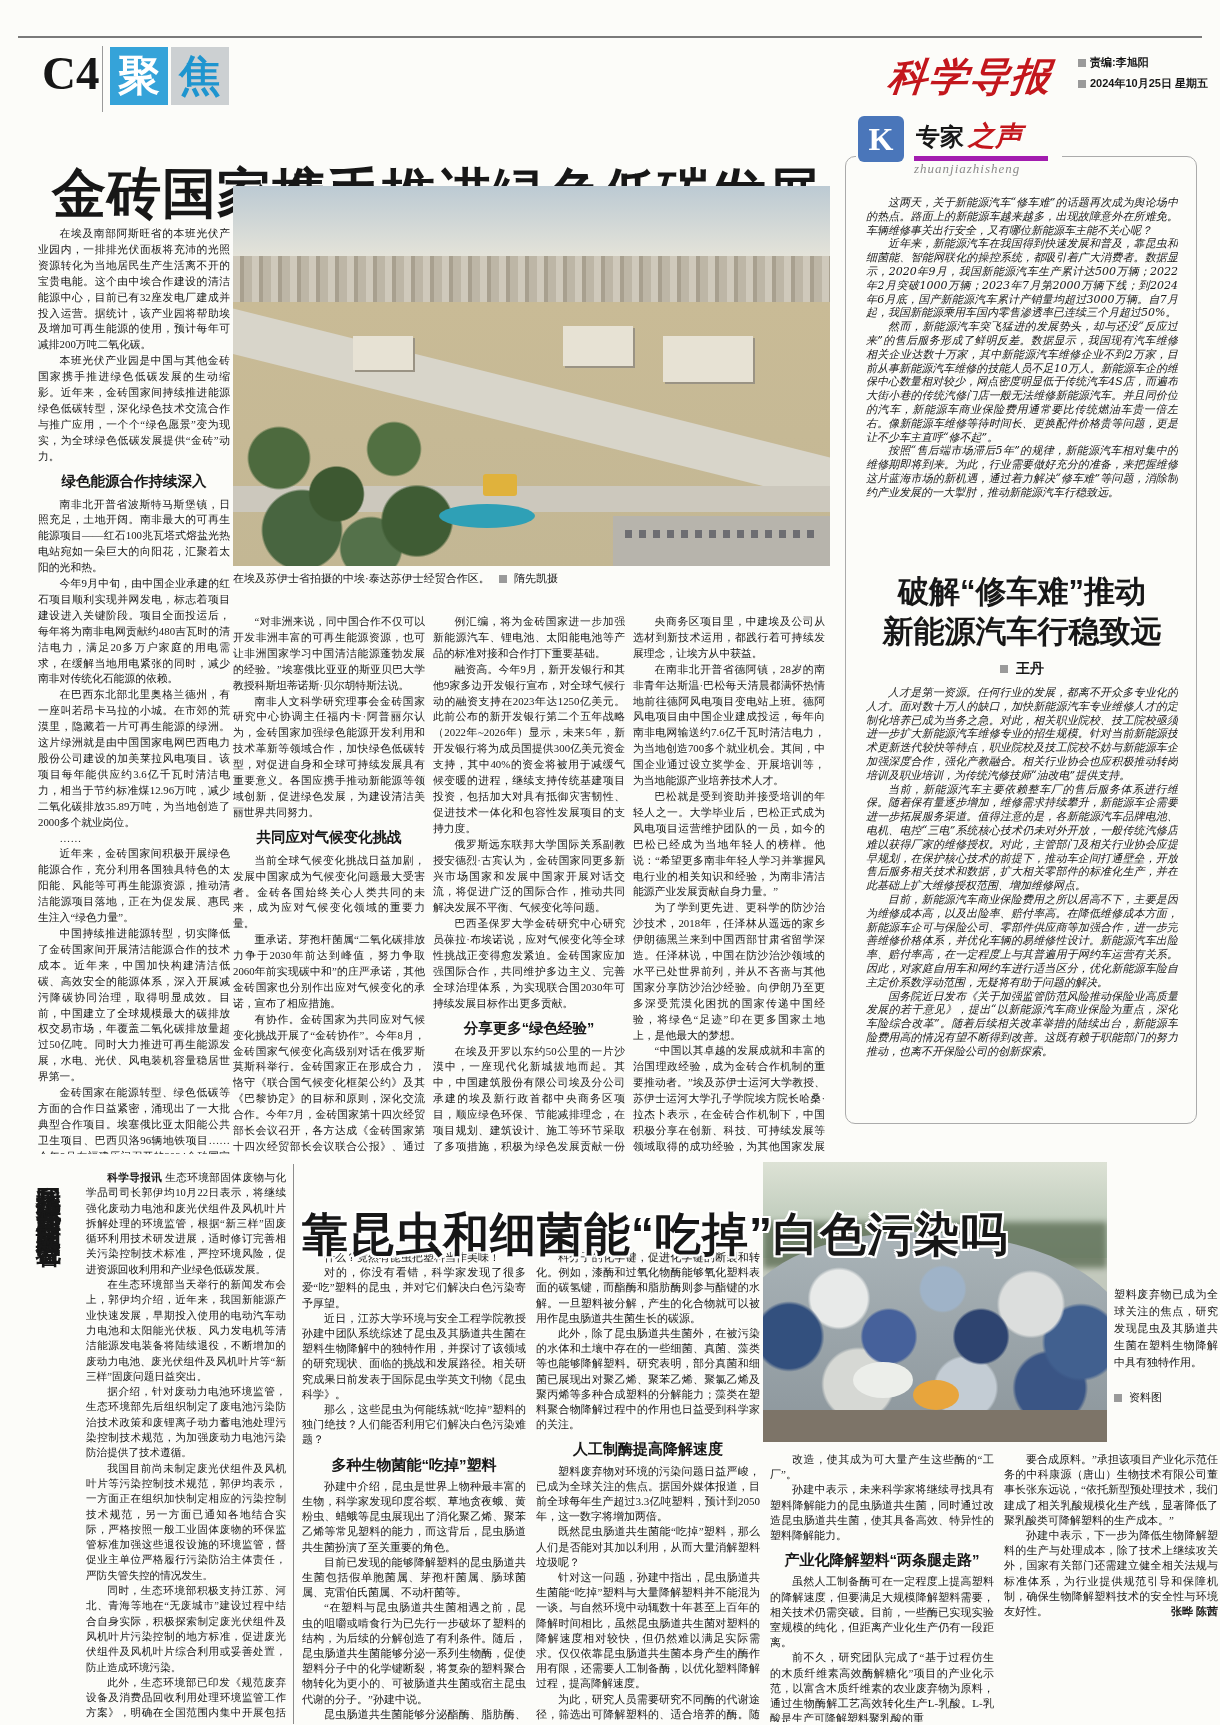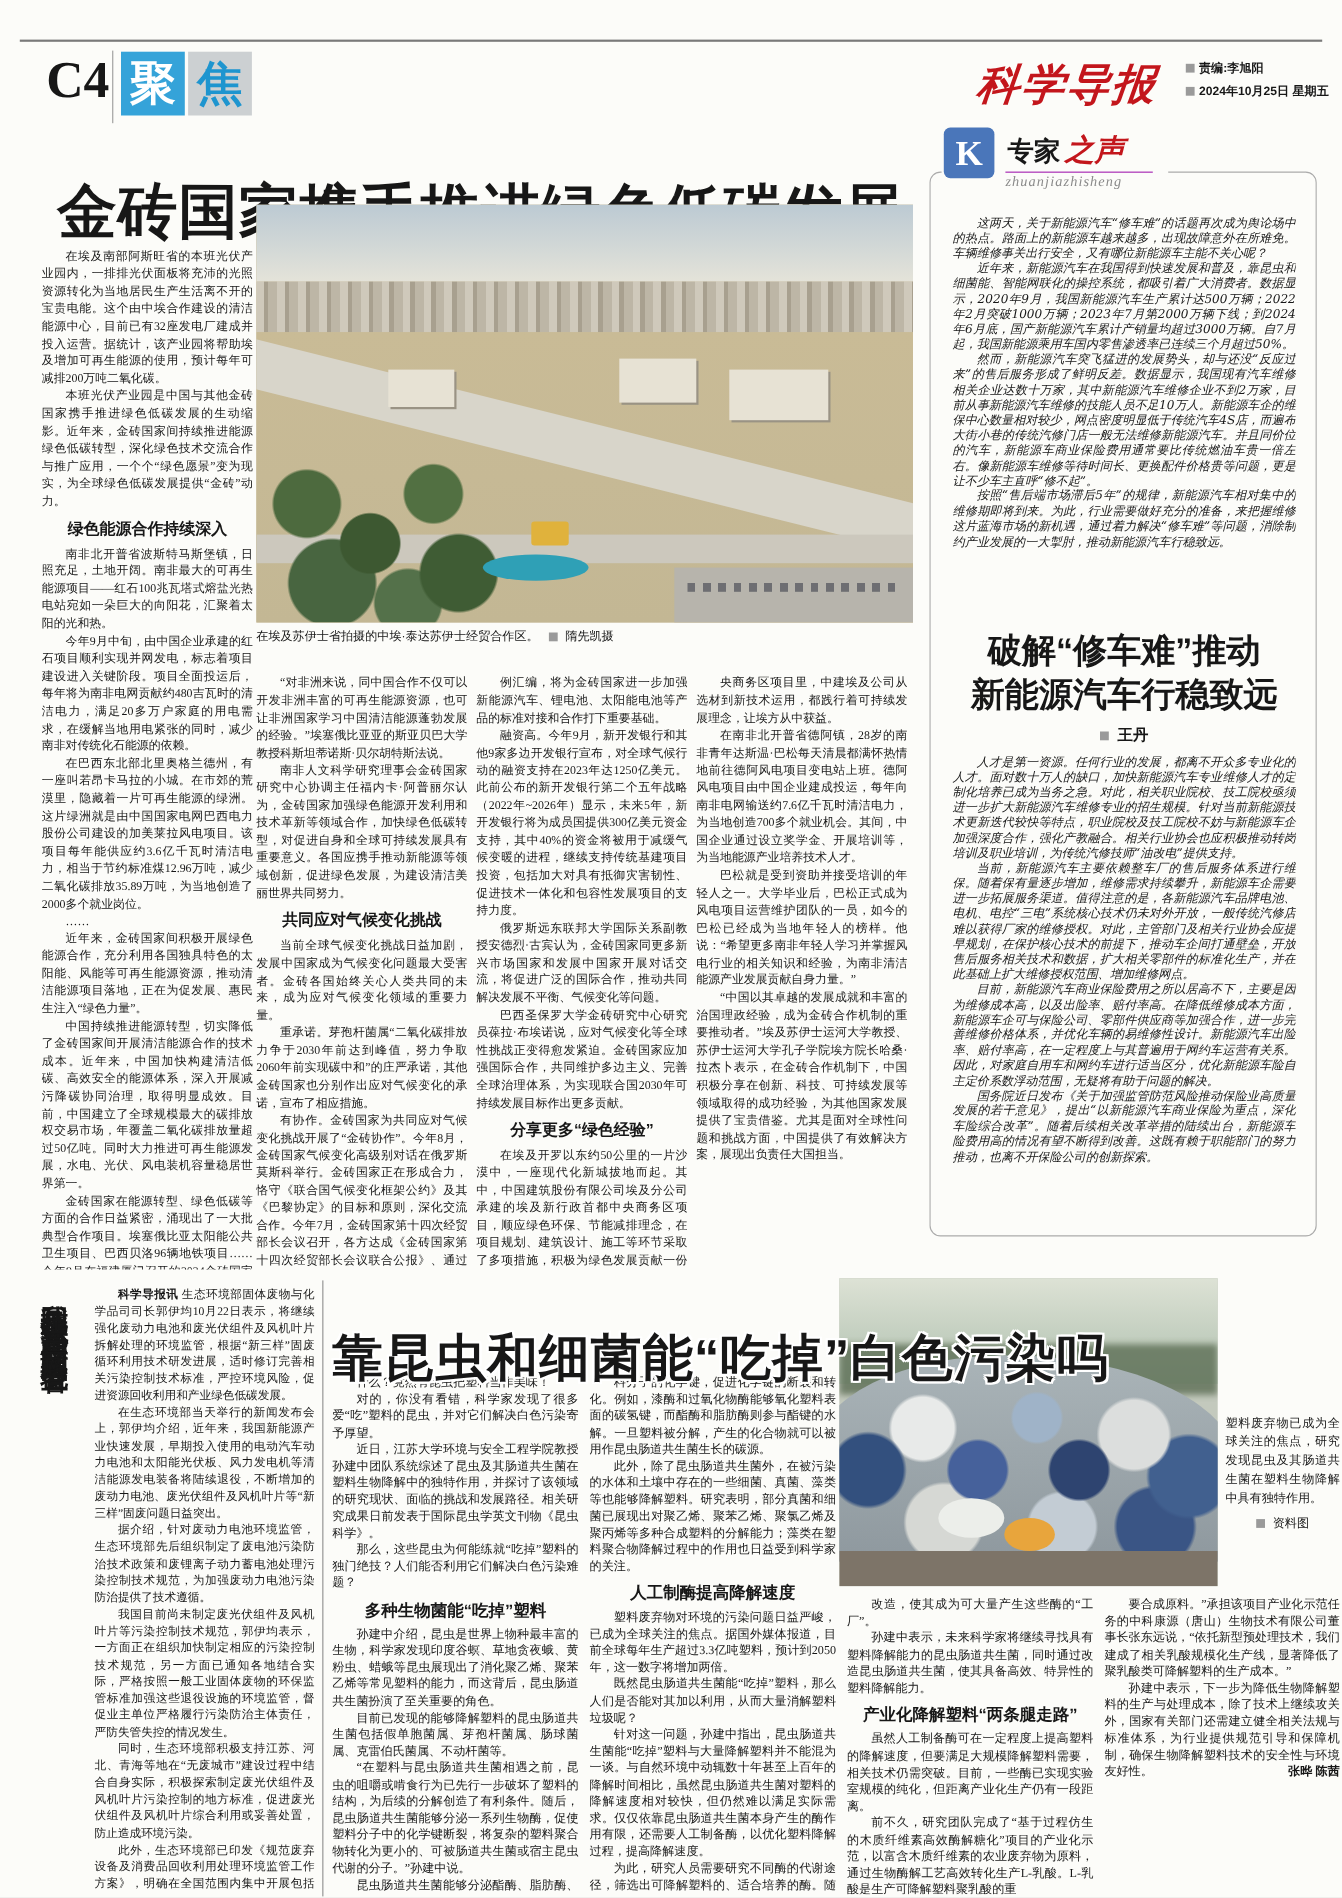--- a/index.html
+++ b/index.html
@@ -55,21 +55,21 @@
   .ph-lot{left:380px;top:330px;width:217px;height:50px;background:#b7b4ac;}
   .ph-cars{left:392px;top:344px;width:190px;height:8px;
            background:repeating-linear-gradient(90deg,#6e6e72 0 7px,transparent 7px 14px);}
   
   .expert-border{left:845px;top:156px;width:352px;height:968px;border:1.5px solid #ababab;border-radius:10px;box-sizing:border-box;}
   .expert-logo{left:856px;top:114px;background:#fcfcf9;padding:2px 14px 2px 2px;display:flex;align-items:flex-start;gap:10px;}
   .k-sq{width:46px;height:46px;background:#4a76ba;color:#fff;border-radius:6px;text-align:center;line-height:46px;
         font-size:32px;font-weight:900;font-family:"Liberation Serif",serif;}
   .ex-title-black{font-size:24px;font-weight:900;font-family:"Liberation Sans","DejaVu Sans",sans-serif;}
   .ex-title-red{font-size:27px;font-weight:900;font-style:italic;color:#c3161c;font-family:"Liberation Serif",serif;}
-  .ex-title-row{border-bottom:1px solid #a21caf;padding:2px 26px 2px 2px;}
+  .ex-title-row{border-bottom:5px solid #a21caf;padding:2px 26px 2px 2px;}
   .ex-pinyin{font-style:italic;color:#8a8a8a;font-size:13px;letter-spacing:1px;}
   .expert-text{font-size:11px;line-height:13.8px;font-style:italic;font-family:"DejaVu Serif","Liberation Serif",serif;}
   .ex-intro{left:866px;top:196px;width:312px;height:372px;overflow:hidden;}
   .ex-headline{left:866px;top:572px;width:312px;text-align:center;font-size:31px;font-weight:900;font-style:normal;
                font-family:"Liberation Sans","DejaVu Sans",sans-serif;line-height:1.3;}
   .ex-byline{left:866px;top:660px;width:312px;text-align:center;font-size:14px;font-weight:700;
              font-family:"Liberation Sans","DejaVu Sans",sans-serif;}
   .ex-body{left:866px;top:686px;width:312px;height:428px;overflow:hidden;}
   
   .bl-vhead{left:33px;top:1166px;height:560px;writing-mode:vertical-rl;text-orientation:upright;
@@ -92,21 +92,21 @@
       radial-gradient(circle at 75% 38%,#dcdedd 0 10%,transparent 11%),
       radial-gradient(circle at 88% 58%,#41608f 0 10%,transparent 11%),
       radial-gradient(circle at 30% 80%,#d6d8d4 0 11%,transparent 12%),
       radial-gradient(circle at 58% 82%,#c3ccd4 0 11%,transparent 12%),
       radial-gradient(circle at 80% 82%,#3a5585 0 10%,transparent 11%),
       linear-gradient(180deg,#aab4b8,#8e989e);}
   .tp-orange{left:150px;top:218px;width:46px;height:30px;background:#e8a53c;border-radius:50%;}
   .tp-white1{left:90px;top:200px;width:60px;height:36px;background:#eceeea;border-radius:50%;}
   .tp-ground{left:0;top:248px;width:100%;height:32px;background:#7d7468;}
   .bm-caption{left:1114px;top:1286px;width:104px;font-size:11px;line-height:17px;text-align:justify;}
-  .bm-credit{text-align:center;margin-top:6px;font-family:"Liberation Sans","DejaVu Sans",sans-serif;}
+  .bm-credit{text-align:left;margin-top:18px;font-family:"Liberation Sans","DejaVu Sans",sans-serif;}
   .bm-col{font-size:11px;line-height:15.2px;}
   .bm1{left:302px;top:1250px;width:224px;height:472px;}
   .bm2{left:536px;top:1250px;width:224px;height:472px;}
   .bm3{left:770px;top:1452px;width:224px;height:270px;}
   .bm4{left:1004px;top:1452px;width:214px;height:270px;}
   .bm-col .subhead{font-size:15px;}
 </style>
 </head>
 <body>
 
@@ -171,20 +171,21 @@
       <p class="para">融资高。今年9月，新开发银行和其他9家多边开发银行宣布，对全球气候行动的融资支持在2023年达1250亿美元。此前公布的新开发银行第二个五年战略（2022年~2026年）显示，未来5年，新开发银行将为成员国提供300亿美元资金支持，其中40%的资金将被用于减缓气候变暖的进程，继续支持传统基建项目投资，包括加大对具有抵御灾害韧性、促进技术一体化和包容性发展项目的支持力度。</p>
       <p class="para">俄罗斯远东联邦大学国际关系副教授安德烈·古宾认为，金砖国家同更多新兴市场国家和发展中国家开展对话交流，将促进广泛的国际合作，推动共同解决发展不平衡、气候变化等问题。</p>
       <p class="para">巴西圣保罗大学金砖研究中心研究员葆拉·布埃诺说，应对气候变化等全球性挑战正变得愈发紧迫。金砖国家应加强国际合作，共同维护多边主义、完善全球治理体系，为实现联合国2030年可持续发展目标作出更多贡献。</p>
       <h3 class="subhead">分享更多“绿色经验”</h3>
       <p class="para">在埃及开罗以东约50公里的一片沙漠中，一座现代化新城拔地而起。其中，中国建筑股份有限公司埃及分公司承建的埃及新行政首都中央商务区项目，顺应绿色环保、节能减排理念，在项目规划、建筑设计、施工等环节采取了多项措施，积极为绿色发展贡献一份力量。</p>
     </div>
   <div class="abs col c4">
       <p class="para">央商务区项目里，中建埃及公司从选材到新技术运用，都践行着可持续发展理念，让埃方从中获益。</p>
       <p class="para">在南非北开普省德阿镇，28岁的南非青年达斯温·巴松每天清晨都满怀热情地前往德阿风电项目变电站上班。德阿风电项目由中国企业建成投运，每年向南非电网输送约7.6亿千瓦时清洁电力，为当地创造700多个就业机会。其间，中国企业通过设立奖学金、开展培训等，为当地能源产业培养技术人才。</p>
       <p class="para">巴松就是受到资助并接受培训的年轻人之一。大学毕业后，巴松正式成为风电项目运营维护团队的一员，如今的巴松已经成为当地年轻人的榜样。他说：“希望更多南非年轻人学习并掌握风电行业的相关知识和经验，为南非清洁能源产业发展贡献自身力量。”</p>
+      <p class="para">为了学到更先进、更科学的防沙治沙技术，2018年，任泽林从遥远的家乡伊朗德黑兰来到中国西部甘肃省留学深造。任泽林说，中国在防沙治沙领域的水平已处世界前列，并从不吝啬与其他国家分享防沙治沙经验。向伊朗乃至更多深受荒漠化困扰的国家传递中国经验，将绿色“足迹”印在更多国家土地上，是他最大的梦想。</p>
       <p class="para">“中国以其卓越的发展成就和丰富的治国理政经验，成为金砖合作机制的重要推动者。”埃及苏伊士运河大学教授、苏伊士运河大学孔子学院埃方院长哈桑·拉杰卜表示，在金砖合作机制下，中国积极分享在创新、科技、可持续发展等领域取得的成功经验，为其他国家发展提供了宝贵借鉴。尤其是面对全球性问题和挑战方面，中国提供了有效解决方案，展现出负责任大国担当。</p>
     </div>
 
   <div class="abs expert-border"></div>
   <div class="abs expert-logo">
     <div class="k-sq">K</div>
     <div>
       <div class="ex-title-row">
         <span class="ex-title-black">专家</span>
         <span class="ex-title-red">之声</span>

